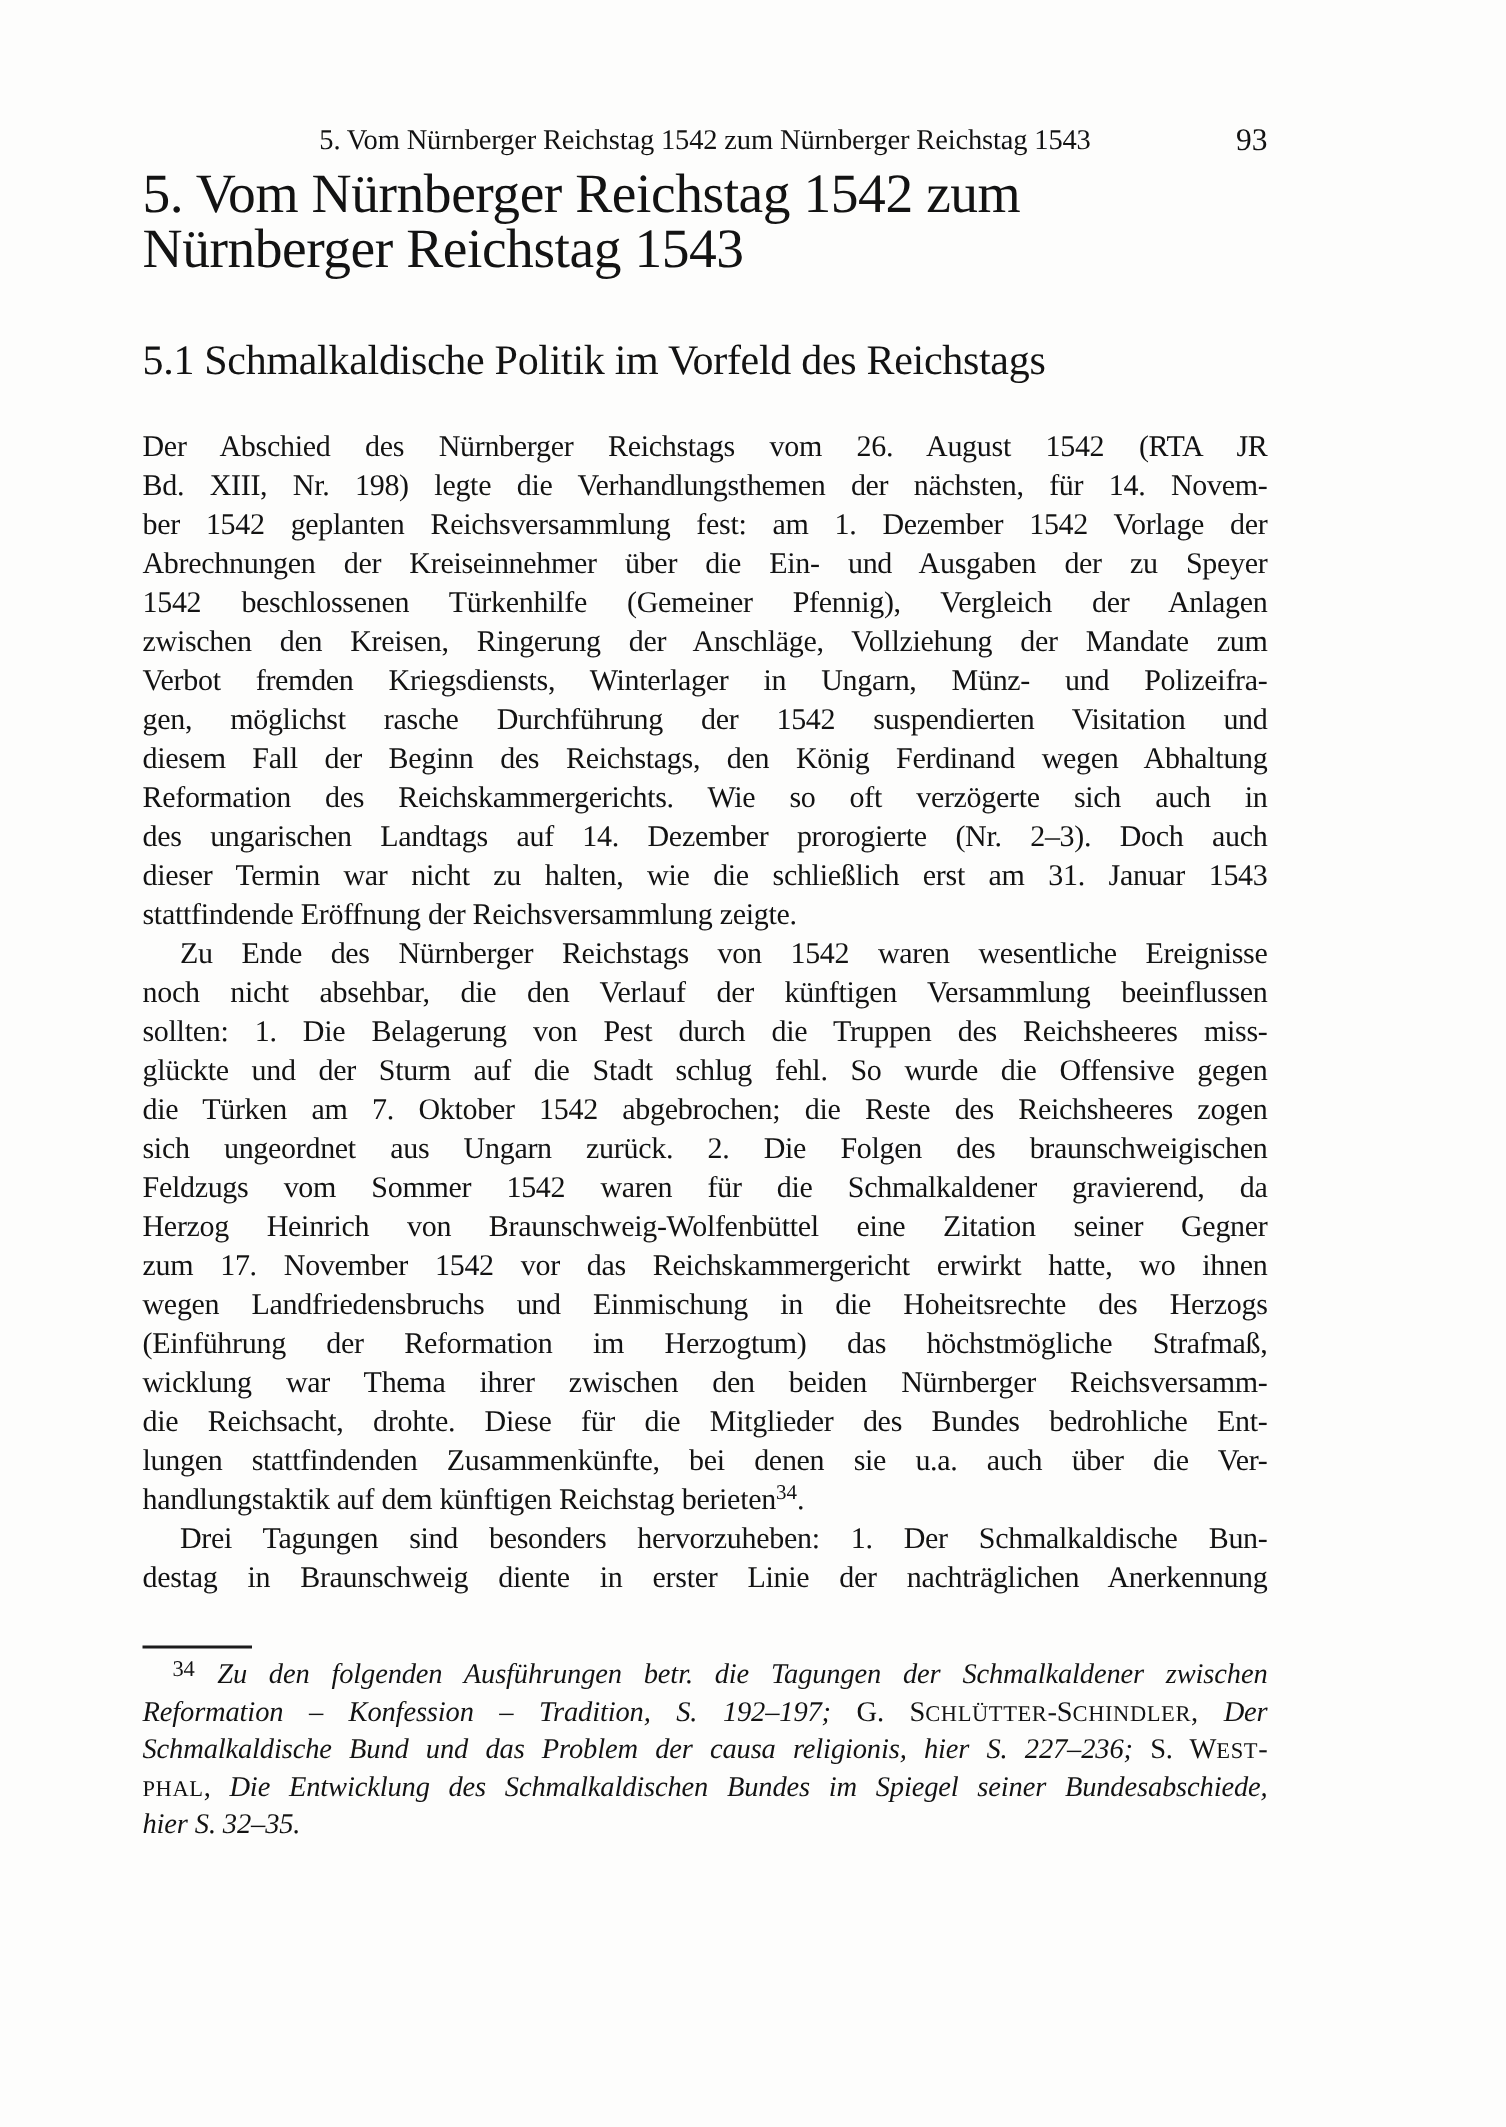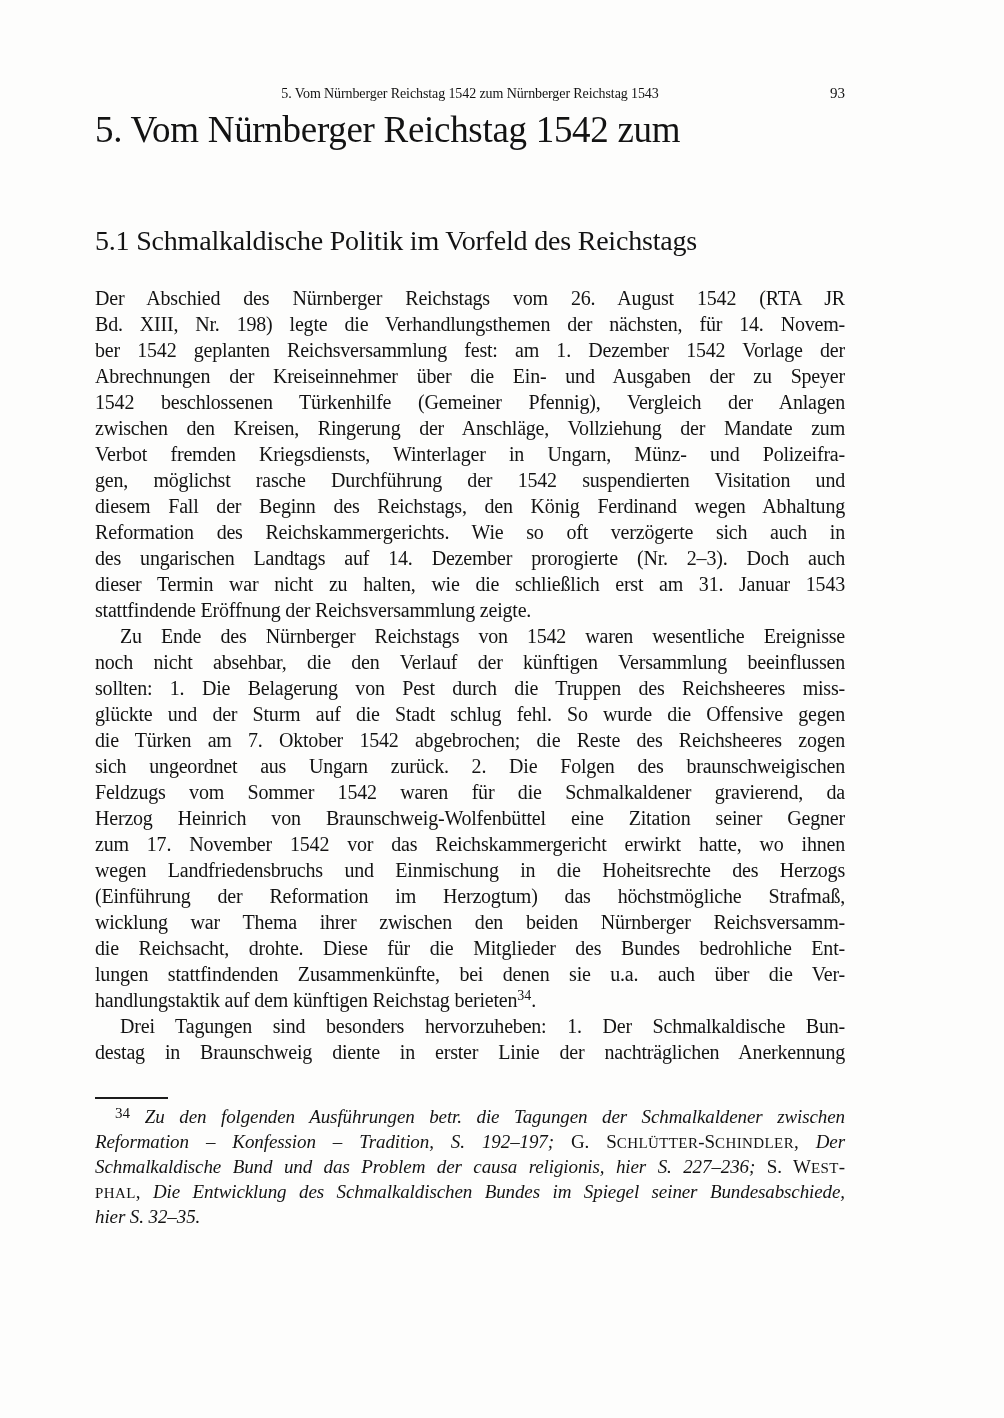--- a/index.html
+++ b/index.html
@@ -9,28 +9,28 @@
     height: 1418px;
     margin: 0 auto;
     background: #fdfdfc;
     color: #131313;
     font-family: "Liberation Serif", serif;
     overflow: hidden;
   }
   .running-head {
     position: absolute;
     top: 83px; left: 95px; width: 750px;
-    font-size: 14px; line-height: 22px;
+    font-size: 19px; line-height: 22px;
     text-align: center;
     letter-spacing: -0.1px;
   }
   .page-num {
     position: absolute;
     top: 81px; right: 159px;
-    font-size: 15px; line-height: 24px;
+    font-size: 21px; line-height: 24px;
   }
   .chapter-title {
     position: absolute;
     top: 111px; left: 95px; width: 750px;
     font-size: 37px; line-height: 37px;
     letter-spacing: -0.3px;
     font-weight: normal;
     margin: 0;
   }
   .section-title {
@@ -94,20 +94,21 @@
 </style>
 </head>
 <body>
 
 <div class="page">
   <div class="running-head">5. Vom Nürnberger Reichstag 1542 zum Nürnberger Reichstag 1543</div>
   <div class="page-num">93</div>
 
   <h1 class="chapter-title">
     <div>5. Vom Nürnberger Reichstag 1542 zum</div>
+    <div>Nürnberger Reichstag 1543</div>
   </h1>
 
   <h2 class="section-title">5.1 Schmalkaldische Politik im Vorfeld des Reichstags</h2>
 
   <div class="body-text">
       <div>
         <div class="line">Der Abschied des Nürnberger Reichstags vom 26. August 1542 (RTA JR</div>
         <div class="line">Bd. XIII, Nr. 198) legte die Verhandlungsthemen der nächsten, für 14. Novem-</div>
         <div class="line">ber 1542 geplanten Reichsversammlung fest: am 1. Dezember 1542 Vorlage der</div>
         <div class="line">Abrechnungen der Kreiseinnehmer über die Ein- und Ausgaben der zu Speyer</div>

